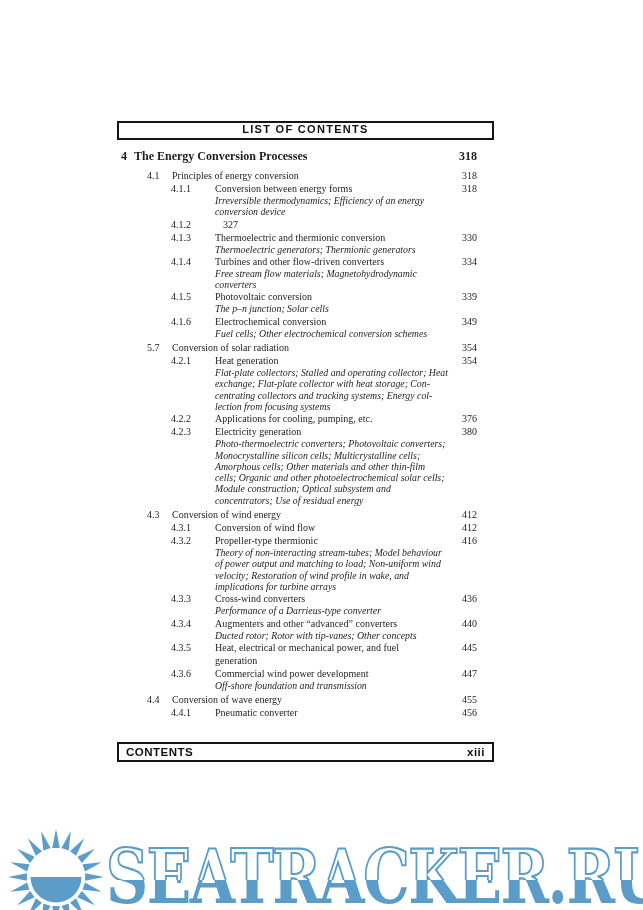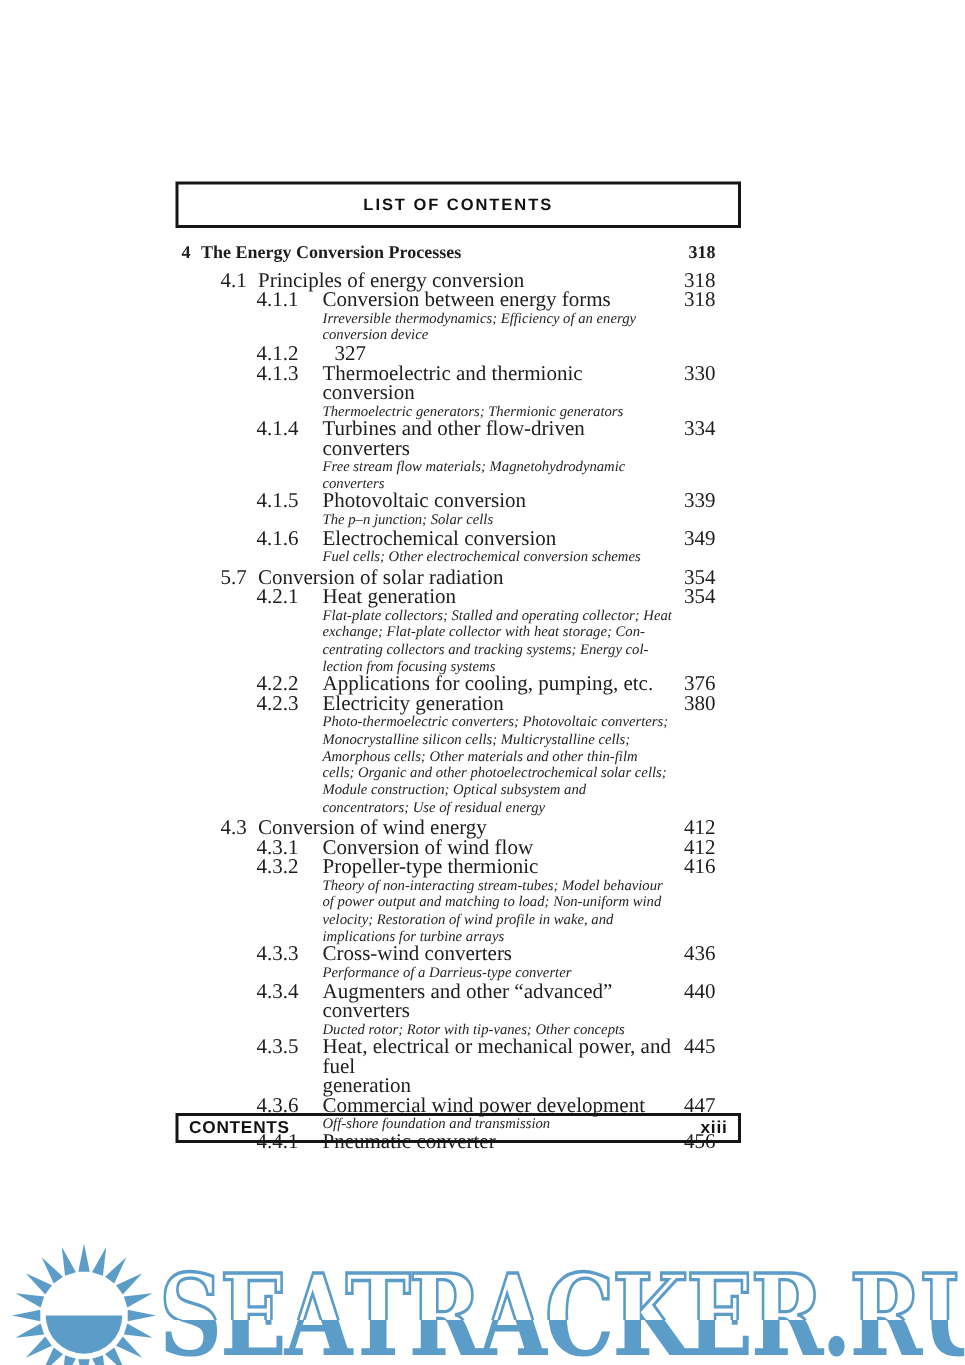--- a/index.html
+++ b/index.html
@@ -3,28 +3,28 @@
 <meta charset="utf-8">
 <style>
   html,body { margin:0; padding:0; background:#fff; }
   .page {
     position:relative; width:643px; height:910px; background:#ffffff;
     font-family:"Liberation Serif", serif; color:#1d1d1d; overflow:hidden;
   }
   .column { position:absolute; left:117px; top:121px; width:377px; }
 
   .header-box {
-    box-sizing:border-box; width:377px; height:31px; border:2px solid #151515;
-    display:flex; align-items:center; justify-content:center;
+    box-sizing:border-box; width:377px; height:19px; border:2px solid #151515;
+    display:flex; justify-content:center;
     font-family:"Liberation Sans", sans-serif; font-weight:bold;
     font-size:11px; letter-spacing:1.3px; color:#111;
   }
 
   .toc { margin-top:10px; width:360px; }
-  .toc-row { display:flex; align-items:baseline; font-size:14px; line-height:13px; white-space:nowrap; }
+  .toc-row { display:flex; align-items:baseline; font-size:10px; line-height:13px; white-space:nowrap; }
   .toc-row.lv0 { padding-left:4px; font-weight:bold; font-size:12px; margin-bottom:6px; }
   .toc-row.lv1 { padding-left:30px; margin-top:2px; }
   .toc-row.lv2 { padding-left:54px; }
   .lv0 .toc-num { flex:none; width:13px; }
   .lv1 .toc-num { flex:none; width:25px; }
   .lv2 .toc-num { flex:none; width:44px; }
   .toc-title { flex:1; white-space:normal; }
   .toc-page { flex:none; margin-left:8px; }
   .toc-desc { padding-left:98px; font-style:italic; font-size:9.8px; line-height:11.3px; color:#242424; }
   .toc-desc div { white-space:nowrap; }
@@ -191,20 +191,25 @@
     <span class="toc-page">445</span>
   </div>
         <div class="toc-row lv2">
     <span class="toc-num">4.3.6</span>
     <span class="toc-title">Commercial wind power development</span>
     <span class="toc-page">447</span>
   </div>
         <div class="toc-desc">
           <div>Off-shore foundation and transmission</div>
         </div>
+        <div class="toc-row lv1">
+    <span class="toc-num">4.4</span>
+    <span class="toc-title">Conversion of wave energy</span>
+    <span class="toc-page">455</span>
+  </div>
         <div class="toc-row lv2">
     <span class="toc-num">4.4.1</span>
     <span class="toc-title">Pneumatic converter</span>
     <span class="toc-page">456</span>
   </div>
       </div>
   </div>
 
   <div class="footer-box">
     <span>CONTENTS</span>

